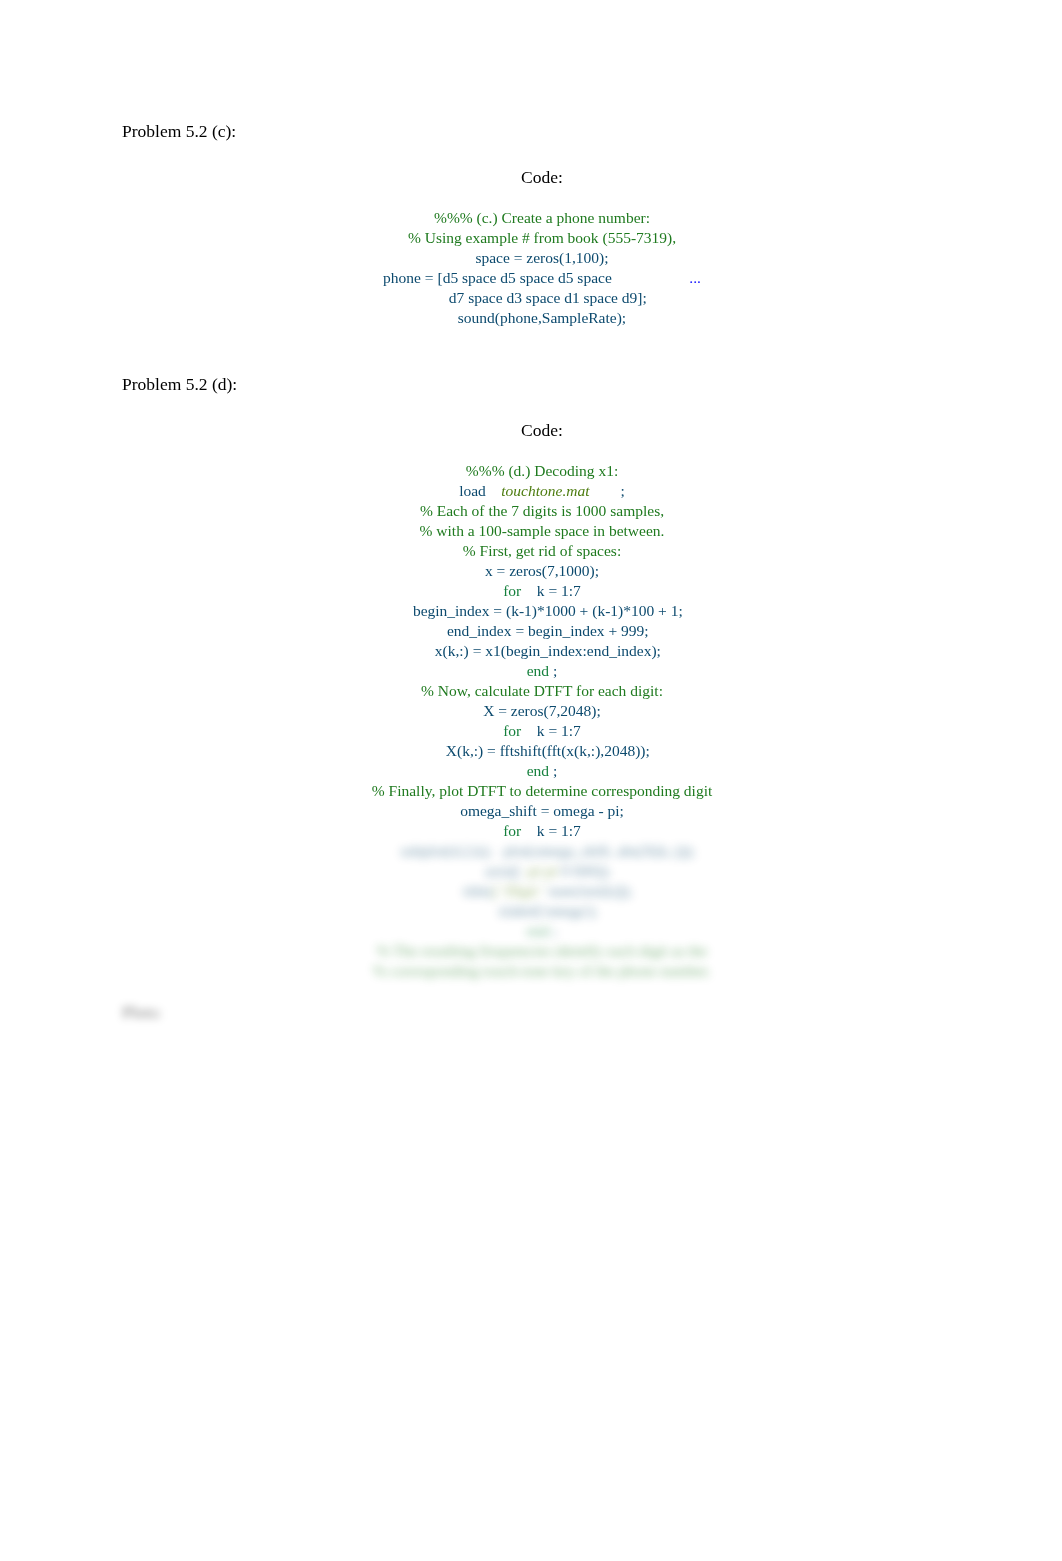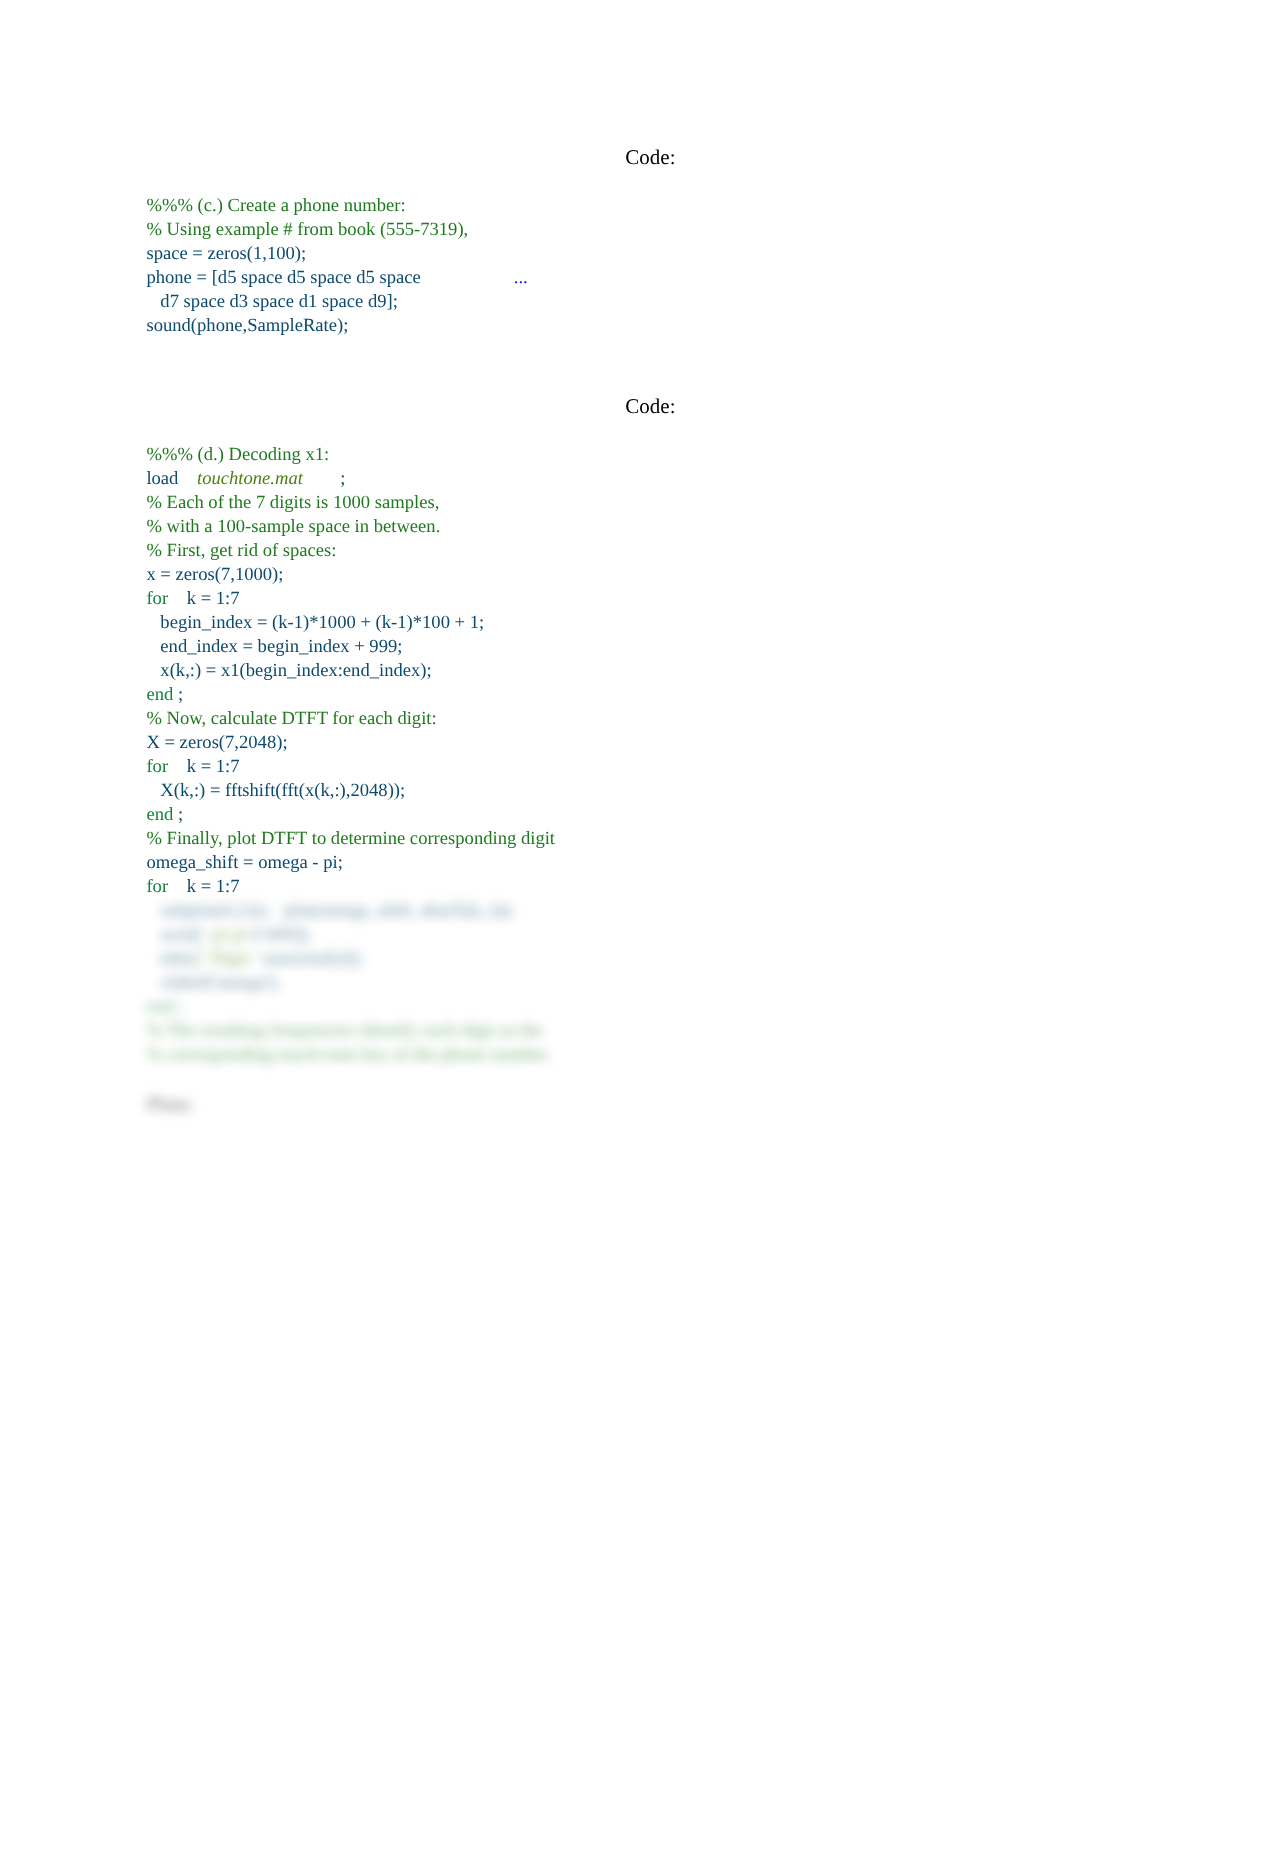--- a/index.html
+++ b/index.html
@@ -40,20 +40,21 @@
   .heading-problem { margin-bottom: 24px; }
   .heading-code    { margin-bottom: 0; text-align: center; }
 
   
   .code-block {
     font-family: "Liberation Serif", "DejaVu Serif", serif;
     font-size: 15.5px;
     line-height: 20px;
     white-space: pre;
     margin: 0;
+    text-align: center;
   }
   .code-line {
     white-space: pre;
     min-height: 20px;
   }
   .tok-comment { color: #1f7a1f; }
   .tok-keyword { color: #15803d; }
   .tok-string  { color: #4d7c0f; font-style: italic; }
   .tok-plain   { color: #0c4a6e; }
   .tok-cont    { color: #1414ff; }
@@ -88,31 +89,33 @@
   }
   .blur-gap { height: 20px; }
 </style>
 </head>
 <body>
 
 <div class="page">
   <div class="content">
 
     <div>
+      <div class="heading heading-problem">Problem 5.2 (c):</div>
 
       <div class="heading heading-code">Code:</div>
 
       <div class="gap-head-code"></div>
 
       <div class="code-block"><div class="code-line"><span class="tok-comment">%%% (c.) Create a phone number:</span></div><div class="code-line"><span class="tok-comment">% Using example # from book (555-7319),</span></div><div class="code-line"><span class="tok-plain">space = zeros(1,100);</span></div><div class="code-line"><span class="tok-plain">phone = [d5 space d5 space d5 space</span><span class="tok-plain">                    </span><span class="tok-cont">...</span></div><div class="code-line"><span class="tok-plain">   d7 space d3 space d1 space d9];</span></div><div class="code-line"><span class="tok-plain">sound(phone,SampleRate);</span></div></div>
     </div>
 
     <div class="gap-after-code-c"></div>
 
     <div>
+      <div class="heading heading-problem">Problem 5.2 (d):</div>
 
       <div class="heading heading-code">Code:</div>
 
       <div class="gap-head-code"></div>
 
       <div class="code-block"><div class="code-line"><span class="tok-comment">%%% (d.) Decoding x1:</span></div><div class="code-line"><span class="tok-plain">load</span><span class="tok-plain">    </span><span class="tok-string">touchtone.mat</span><span class="tok-plain">        </span><span class="tok-plain">;</span></div><div class="code-line"><span class="tok-comment">% Each of the 7 digits is 1000 samples,</span></div><div class="code-line"><span class="tok-comment">% with a 100-sample space in between.</span></div><div class="code-line"><span class="tok-comment">% First, get rid of spaces:</span></div><div class="code-line"><span class="tok-plain">x = zeros(7,1000);</span></div><div class="code-line"><span class="tok-keyword">for</span><span class="tok-plain">    k = 1:7</span></div><div class="code-line"><span class="tok-plain">   begin_index = (k-1)*1000 + (k-1)*100 + 1;</span></div><div class="code-line"><span class="tok-plain">   end_index = begin_index + 999;</span></div><div class="code-line"><span class="tok-plain">   x(k,:) = x1(begin_index:end_index);</span></div><div class="code-line"><span class="tok-keyword">end</span><span class="tok-plain"> ;</span></div><div class="code-line"><span class="tok-comment">% Now, calculate DTFT for each digit:</span></div><div class="code-line"><span class="tok-plain">X = zeros(7,2048);</span></div><div class="code-line"><span class="tok-keyword">for</span><span class="tok-plain">    k = 1:7</span></div><div class="code-line"><span class="tok-plain">   X(k,:) = fftshift(fft(x(k,:),2048));</span></div><div class="code-line"><span class="tok-keyword">end</span><span class="tok-plain"> ;</span></div><div class="code-line"><span class="tok-comment">% Finally, plot DTFT to determine corresponding digit</span></div><div class="code-line"><span class="tok-plain">omega_shift = omega - pi;</span></div><div class="code-line"><span class="tok-keyword">for</span><span class="tok-plain">    k = 1:7</span></div></div>
     </div>
 
     <div class="redacted-region">
       <div class="code-block"><div class="code-line blur-line"><span class="tok-plain">   subplot</span><span class="tok-plain">(4,2,k);   plot(omega_shift,</span><span class="tok-plain"> abs</span><span class="tok-plain">(X(k,:)));</span></div><div class="code-line blur-line"><span class="tok-plain">   axis</span><span class="tok-plain">([ </span><span class="tok-string">-pi pi</span><span class="tok-plain"> </span><span class="tok-plain">0 600</span><span class="tok-plain">]);</span></div><div class="code-line blur-line"><span class="tok-plain">   title</span><span class="tok-plain">(</span><span class="tok-string">[ 'Digit ' </span><span class="tok-plain">num2str(k)]);</span></div><div class="code-line blur-line"><span class="tok-plain">   xlabel(</span><span class="tok-plain">'omega'</span><span class="tok-plain">);</span></div><div class="code-line blur-line"><span class="tok-keyword">end</span><span class="tok-plain"> ;</span></div><div class="code-line blur-line"><span class="tok-comment">% The resulting frequencies identify each digit as the</span></div><div class="code-line blur-line"><span class="tok-comment">% corresponding touch-tone key of the phone number.</span></div></div>

